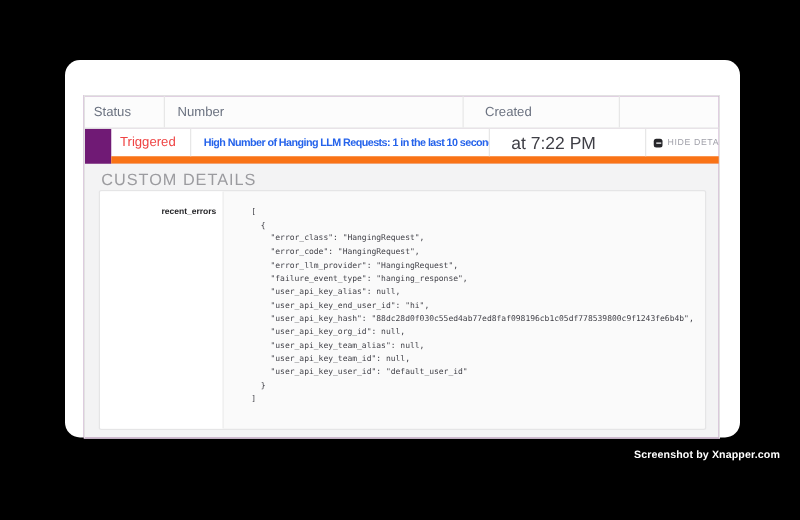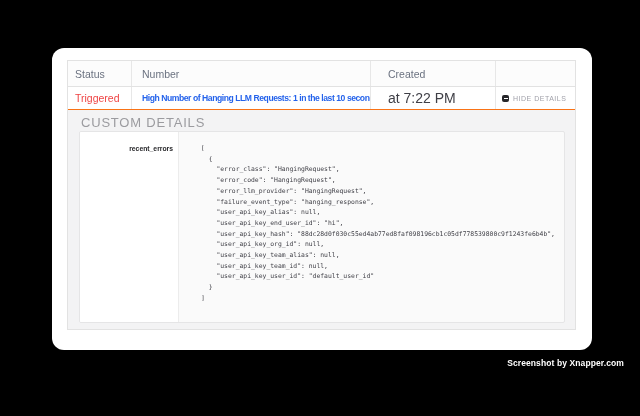--- a/index.html
+++ b/index.html
@@ -14,32 +14,32 @@
 
   .card {
     position:absolute; left:52px; top:48px;
     width:540px; height:302px;
     background:#fff;
     border-radius:12px;
     box-shadow:0 14px 40px rgba(0,0,0,0.55);
   }
 
   .tablewrap {
-    position:absolute; left:15px; top:12px;
+    position:absolute; left:15px; top:28px;
     width:507px;
     border:1px solid #e2e2e2;
     background:#701a75;
   }
 
   .grid-row { display:grid; grid-template-columns:64px 239px 125px 1fr; }
 
   .thead { height:25px; background:#fcfcfc; border-bottom:1px solid #e2e2e2; }
   .thead .cell { color:#6b7280; font-size:10.5px; font-weight:400; }
 
-  .trow { height:22px; background:#fff; border-bottom:1px solid #f97316; }
+  .trow { height:22px; background:#fff; border-bottom:6px solid #f97316;margin-left:21px; }
 
   .cell {
     display:flex; align-items:center;
     border-right:1px solid #e7e7e7;
     overflow:hidden; white-space:nowrap;
     box-sizing:border-box;
   }
   .cell:last-child { border-right:none; }
   .c-status  { padding-left:7px; }
   .c-summary { padding-left:10px; }

